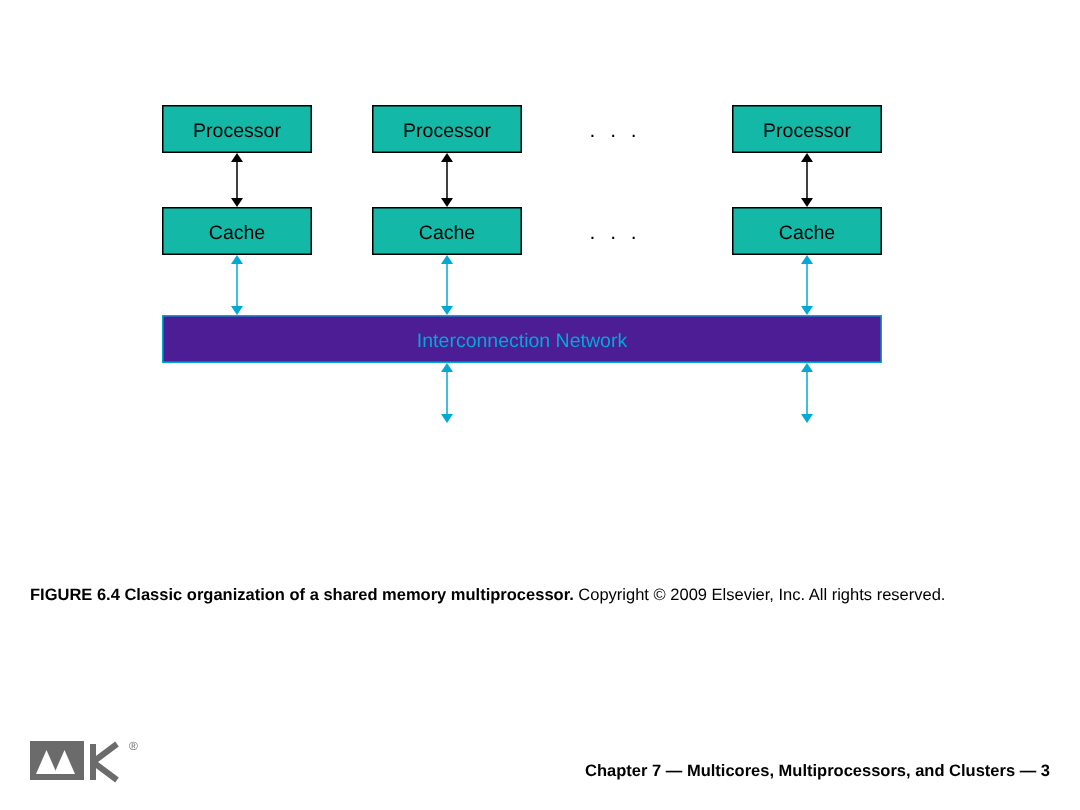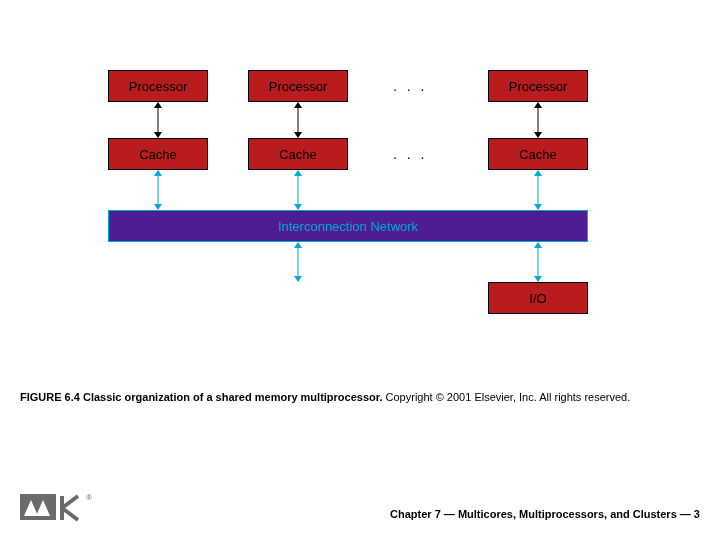--- a/index.html
+++ b/index.html
@@ -14,21 +14,21 @@
   .diagram {
     position: absolute;
     left: 108px;
     top: 70px;
     width: 520px;
     height: 300px;
   }
   .box {
     position: absolute;
     border: 1px solid #000;
-    background: #b91c1c;
+    background: #14b8a6;
     font-size: 13px;
     color: #000;
     display: flex;
     align-items: center;
     justify-content: center;
   }
   .ellipsis {
     position: absolute;
     font-size: 14px;
     color: #000;
@@ -124,26 +124,25 @@
     <line x1="4" y1="4" x2="4" y2="36" stroke="#00a9d6" stroke-width="1"></line>
     <polygon points="4,0 0,6 8,6" fill="#00a9d6"></polygon>
     <polygon points="4,40 0,34 8,34" fill="#00a9d6"></polygon>
   </svg>
   <svg class="arrow" style="left:426px; top:172px;" width="8" height="40">
     <line x1="4" y1="4" x2="4" y2="36" stroke="#00a9d6" stroke-width="1"></line>
     <polygon points="4,0 0,6 8,6" fill="#00a9d6"></polygon>
     <polygon points="4,40 0,34 8,34" fill="#00a9d6"></polygon>
   </svg>
 
-  <div class="box" style="left:380px; top:212px; width:100px; height:32px;">I/O</div>
 
 </div>
 
 <div class="caption">
-  <span class="bold">FIGURE 6.4 Classic organization of a shared memory multiprocessor.</span><span> Copyright © 2001 Elsevier, Inc. All rights reserved.</span>
+  <span class="bold">FIGURE 6.4 Classic organization of a shared memory multiprocessor.</span><span> Copyright © 2009 Elsevier, Inc. All rights reserved.</span>
 </div>
 
 <div class="logo">
   <svg viewBox="0 0 90 40">
     <rect x="0" y="8" width="36" height="26" fill="#6b6b6b"></rect>
     <polygon points="4,30 11,14 18,30" fill="#fff"></polygon>
     <polygon points="16,30 23,14 30,30" fill="#fff"></polygon>
     <path d="M42 10 L42 34 M42 22 L58 10 M42 22 L58 34" stroke="#6b6b6b" stroke-width="4" fill="none"></path>
     <text x="66" y="14" font-size="8" fill="#6b6b6b">®</text>
   </svg>

